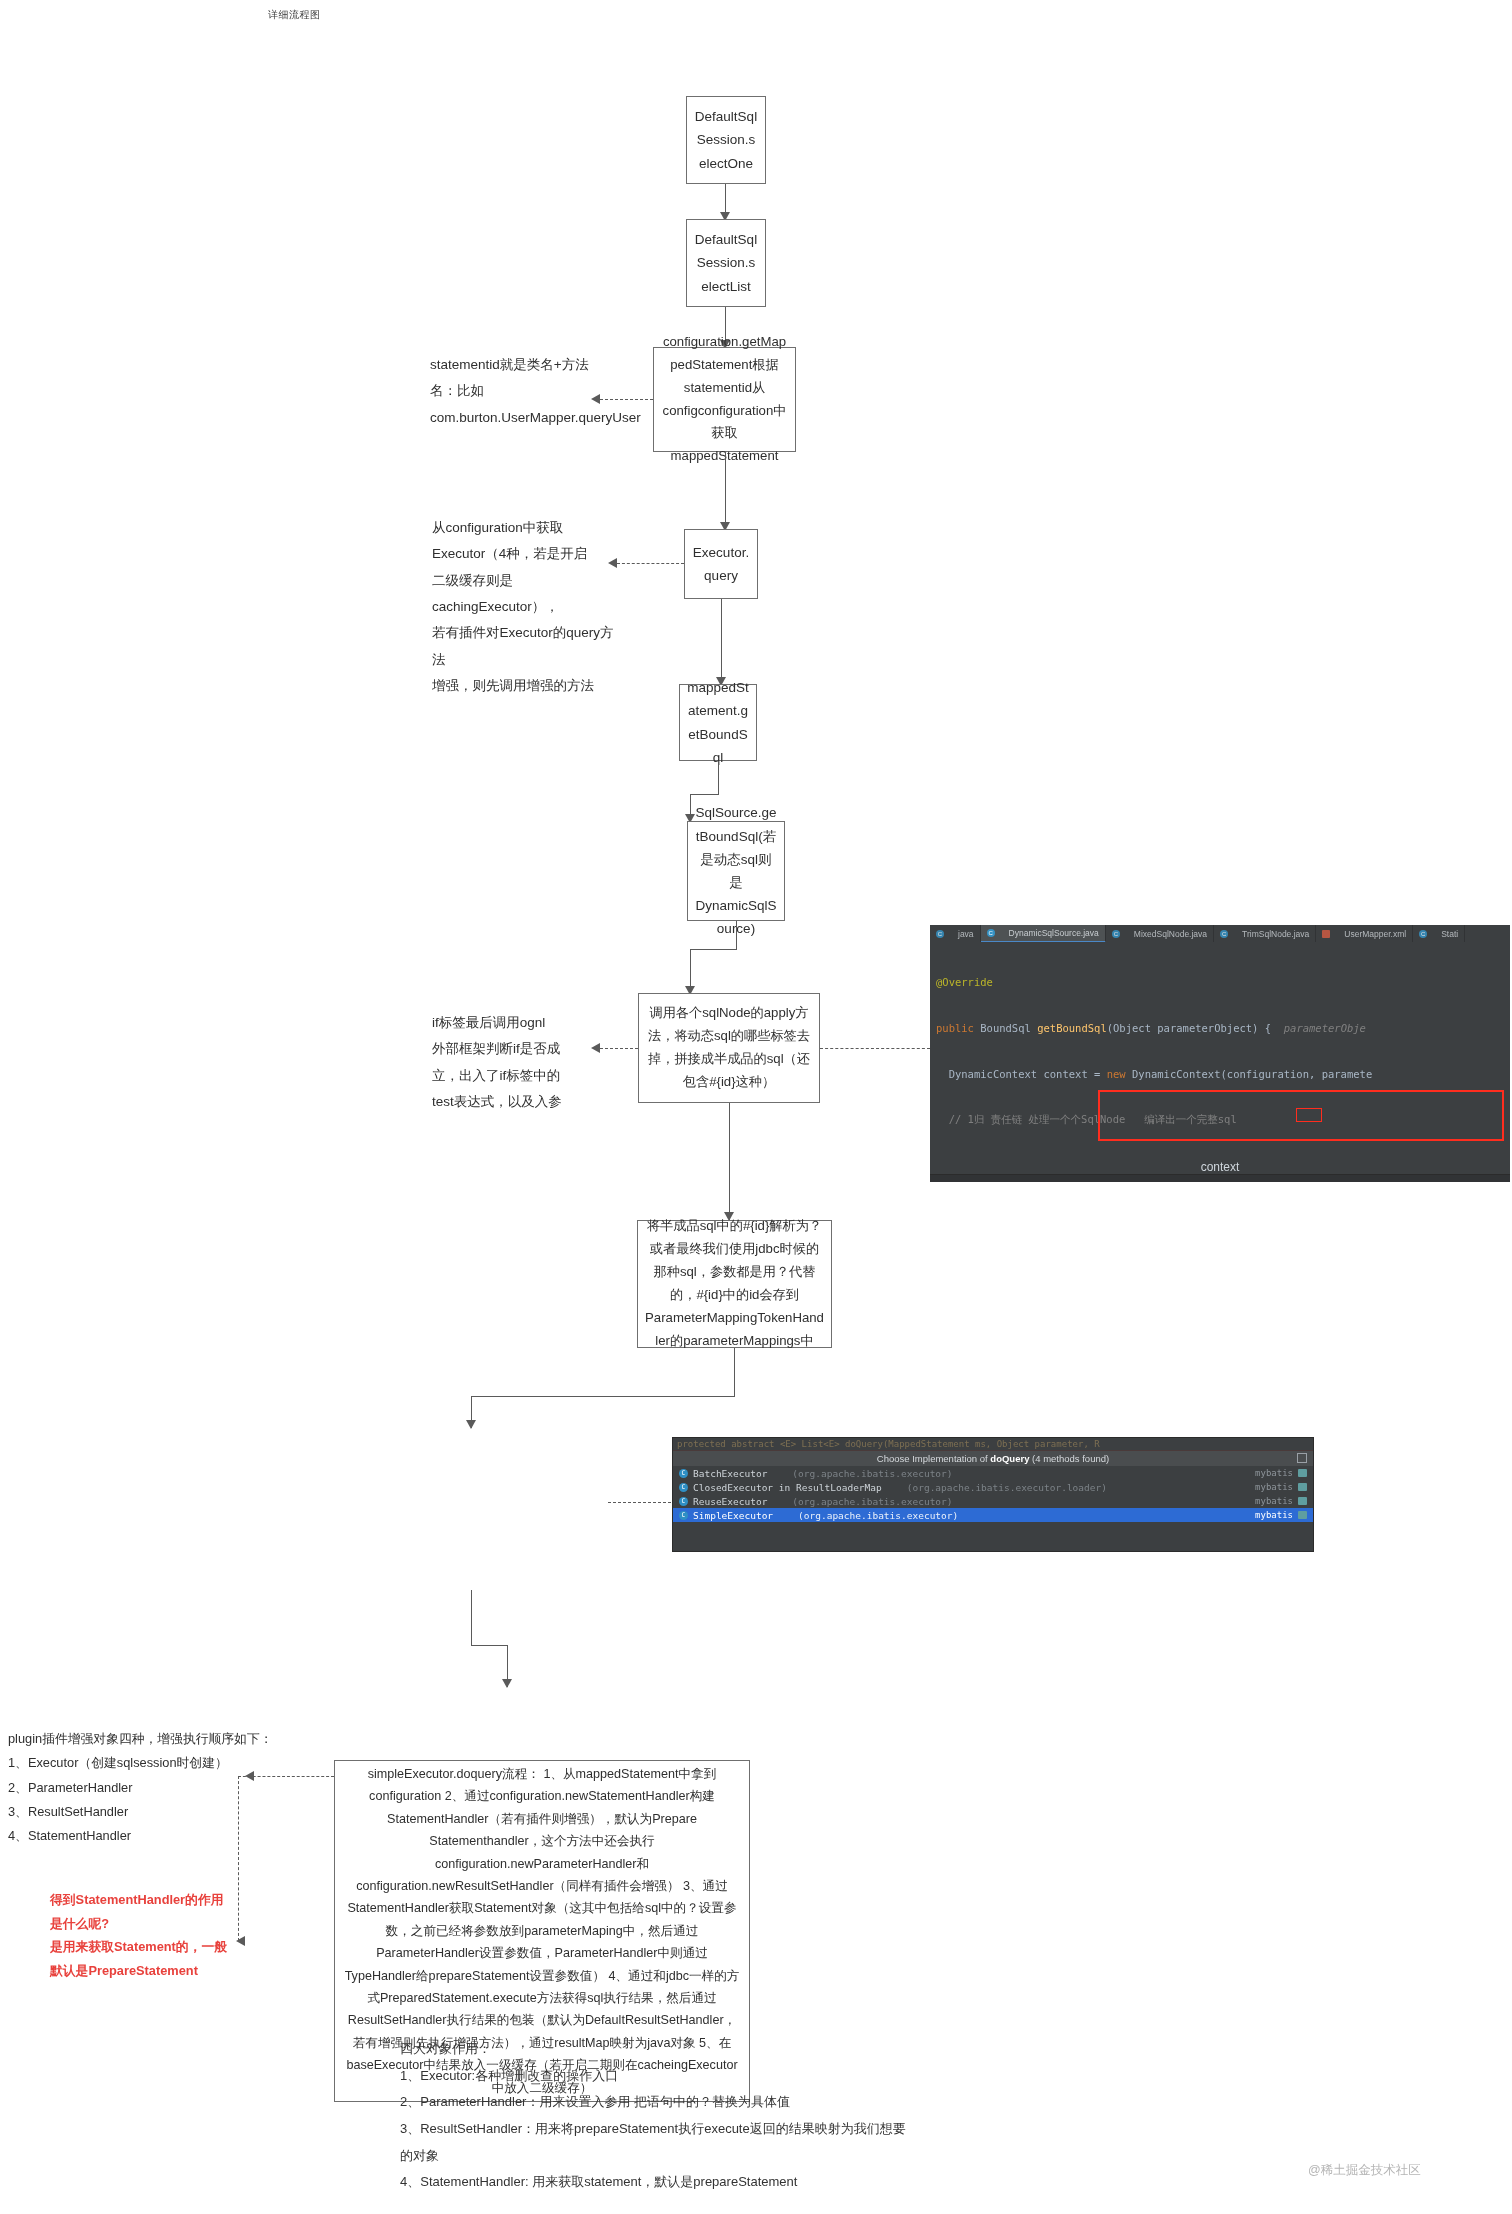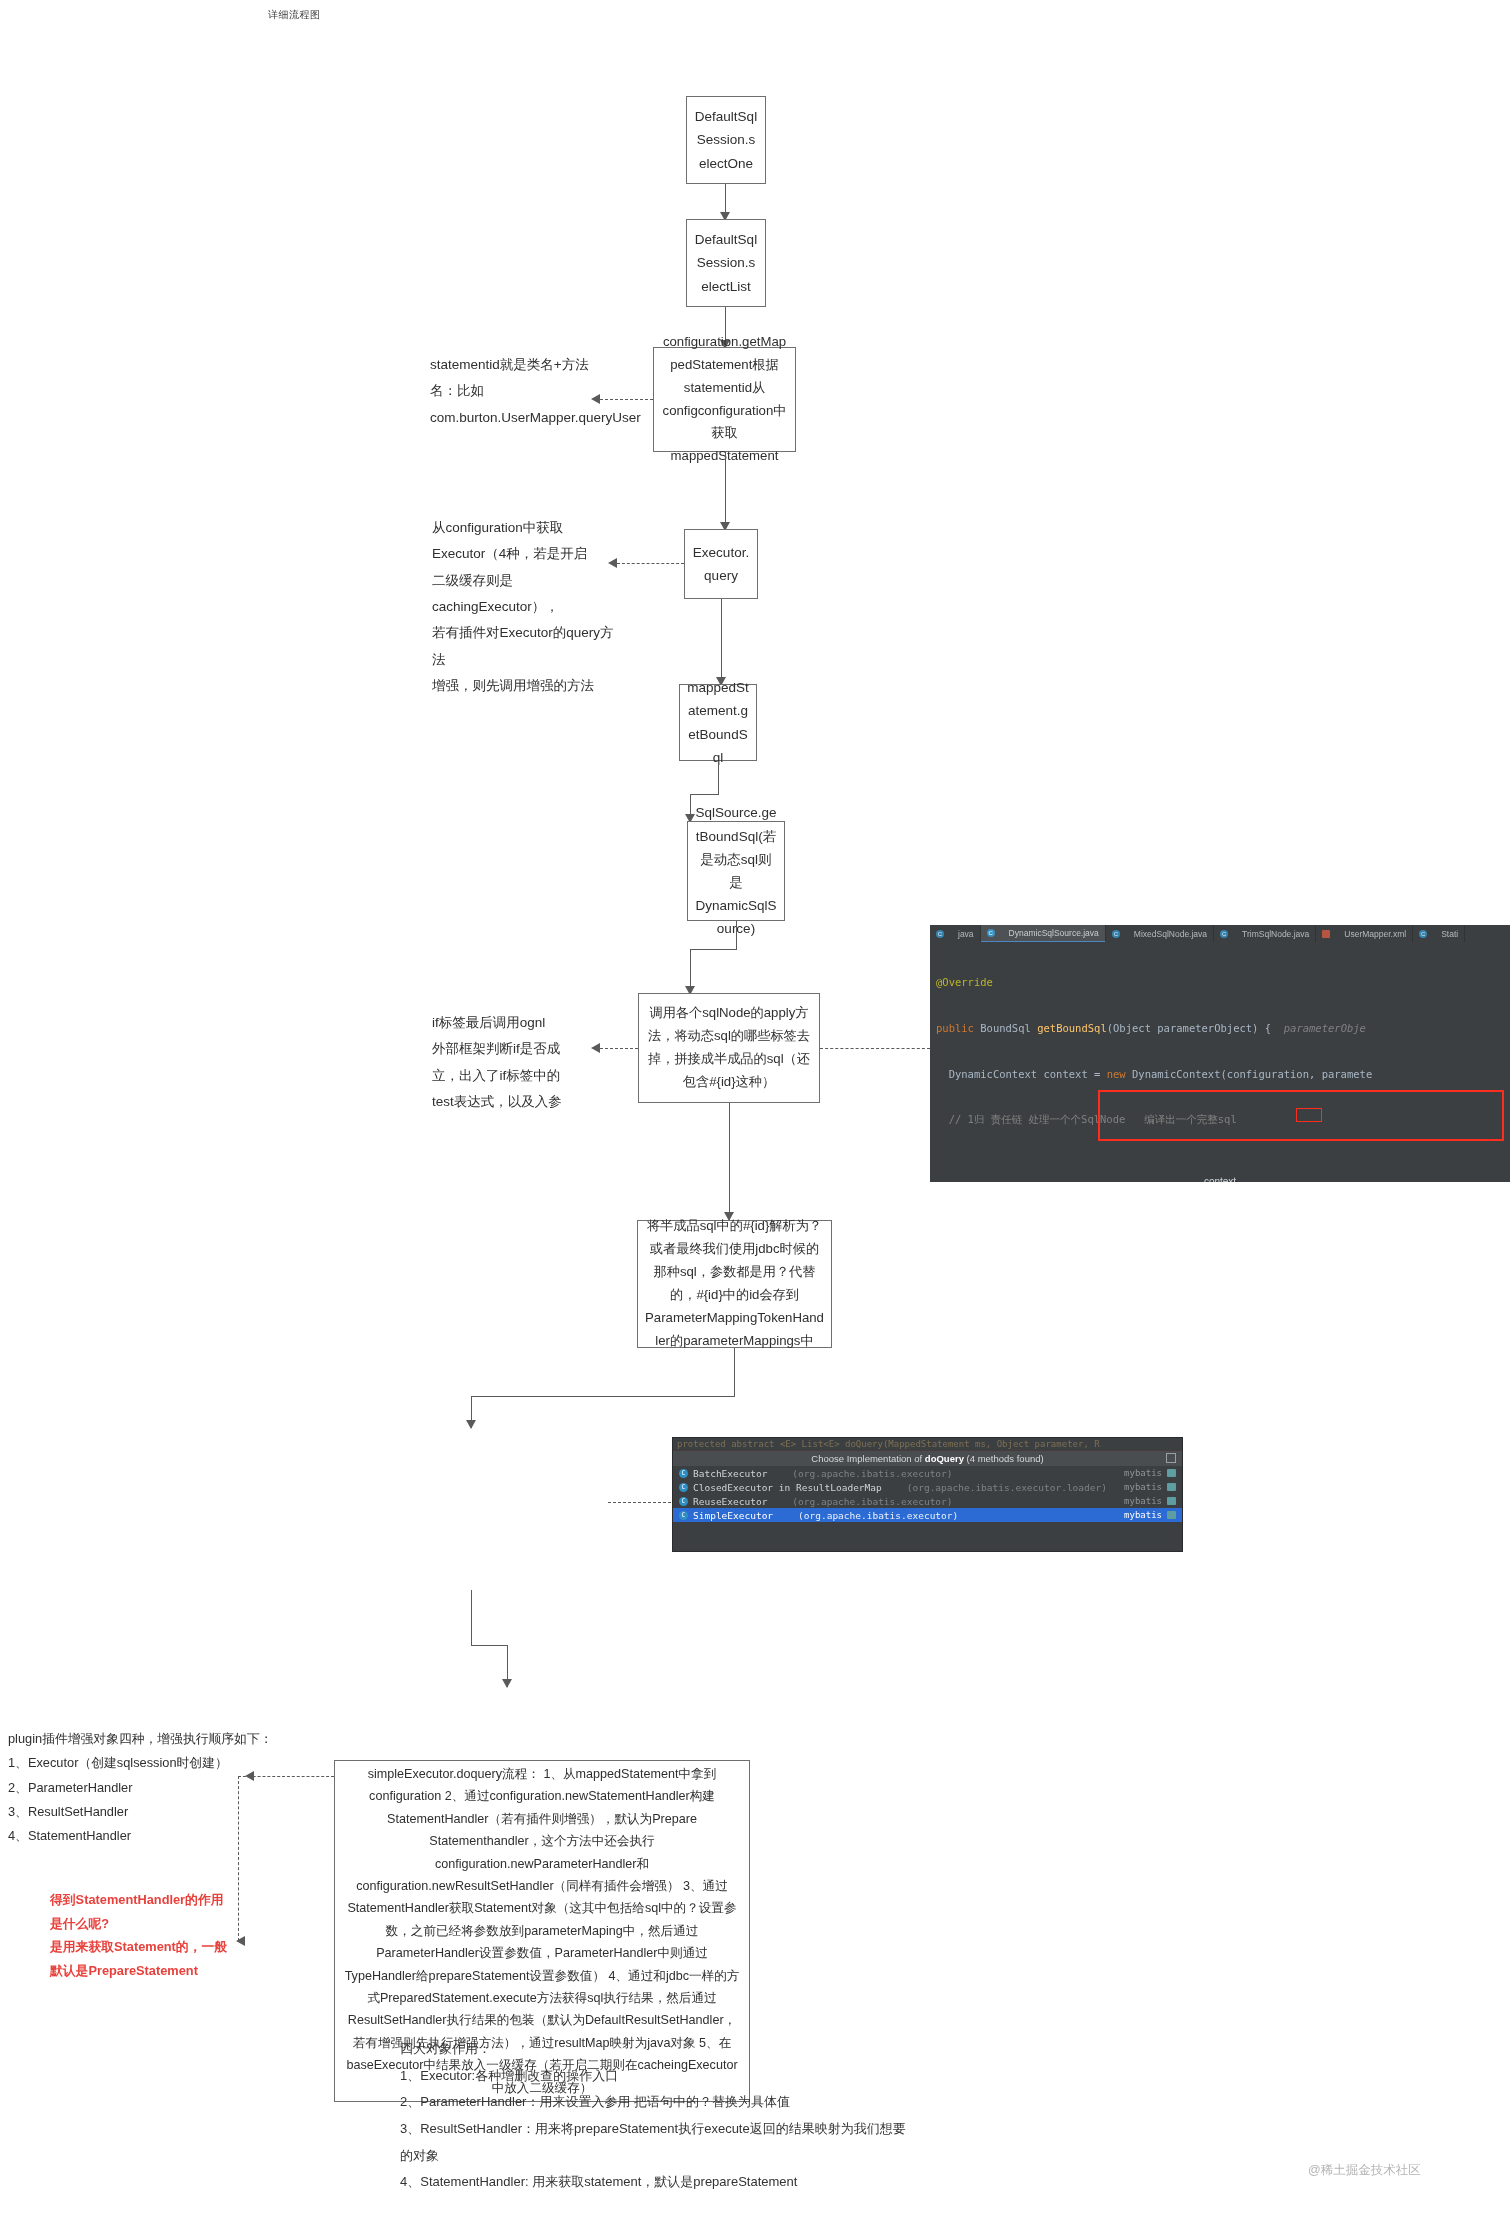--- a/index.html
+++ b/index.html
@@ -107,23 +107,23 @@
     line-height: 1.45;
     color: #a9b7c6;
     white-space: pre;
   }
   .kw  { color: #cc7832; }
   .typ { color: #a9b7c6; }
   .mth { color: #ffc66d; }
   .ann { color: #bbb529; }
   .cmt { color: #808080; }
   .hintrow {
-    text-align:center; font-size:10px; color:#cfd6dc;
+    text-align:center; font-size:12px; color:#cfd6dc;
     font-family:"Liberation Sans",sans-serif;
-    margin-top:18px;
+    margin-top:2px;
   }
   .ide-sep { height: 10px; background:#313335; border-top:1px solid #2b2b2b; }
   .hl-box {
     position:absolute;
     border: 2.5px solid #ff2d1e;
   }
   .hl-small {
     position:absolute;
     border: 1.8px solid #ff2d1e;
   }
@@ -322,21 +322,21 @@
     </div>
 
     <div class="hintrow">context</div>
     <div class="ide-sep"></div>
     <div style="height:18px;background:#3c3f41;color:#8a8f94;font-size:10px;padding-left:6px;">→</div>
 
     <div class="hl-box" style="left:168px; top:165px; width:402px; height:47px;"></div>
     <div class="hl-small" style="left:366px; top:183px; width:24px; height:12px;"></div>
   </div>
 
-  <div class="abs popup" style="left:672px; top:1437px; width:511px; height:115px;">
+  <div class="abs popup" style="left:672px; top:1437px; width:642px; height:115px;">
     <div class="popup-codeline">protected abstract &lt;E&gt; List&lt;E&gt; doQuery(MappedStatement ms, Object parameter, R</div>
     <div class="popup-head">
       <span>Choose Implementation of </span><b>doQuery</b><span> (4 methods found)</span>
       <span style="position:absolute;right:6px;top:2px;width:8px;height:8px;border:1px solid #9aa0a6;"></span>
     </div>
     <div class="popup-row">
       <span class="cls-ic">C</span>
       <span>BatchExecutor</span>
       <span class="pkg">(org.apache.ibatis.executor)</span>
       <span class="mod">mybatis</span>

